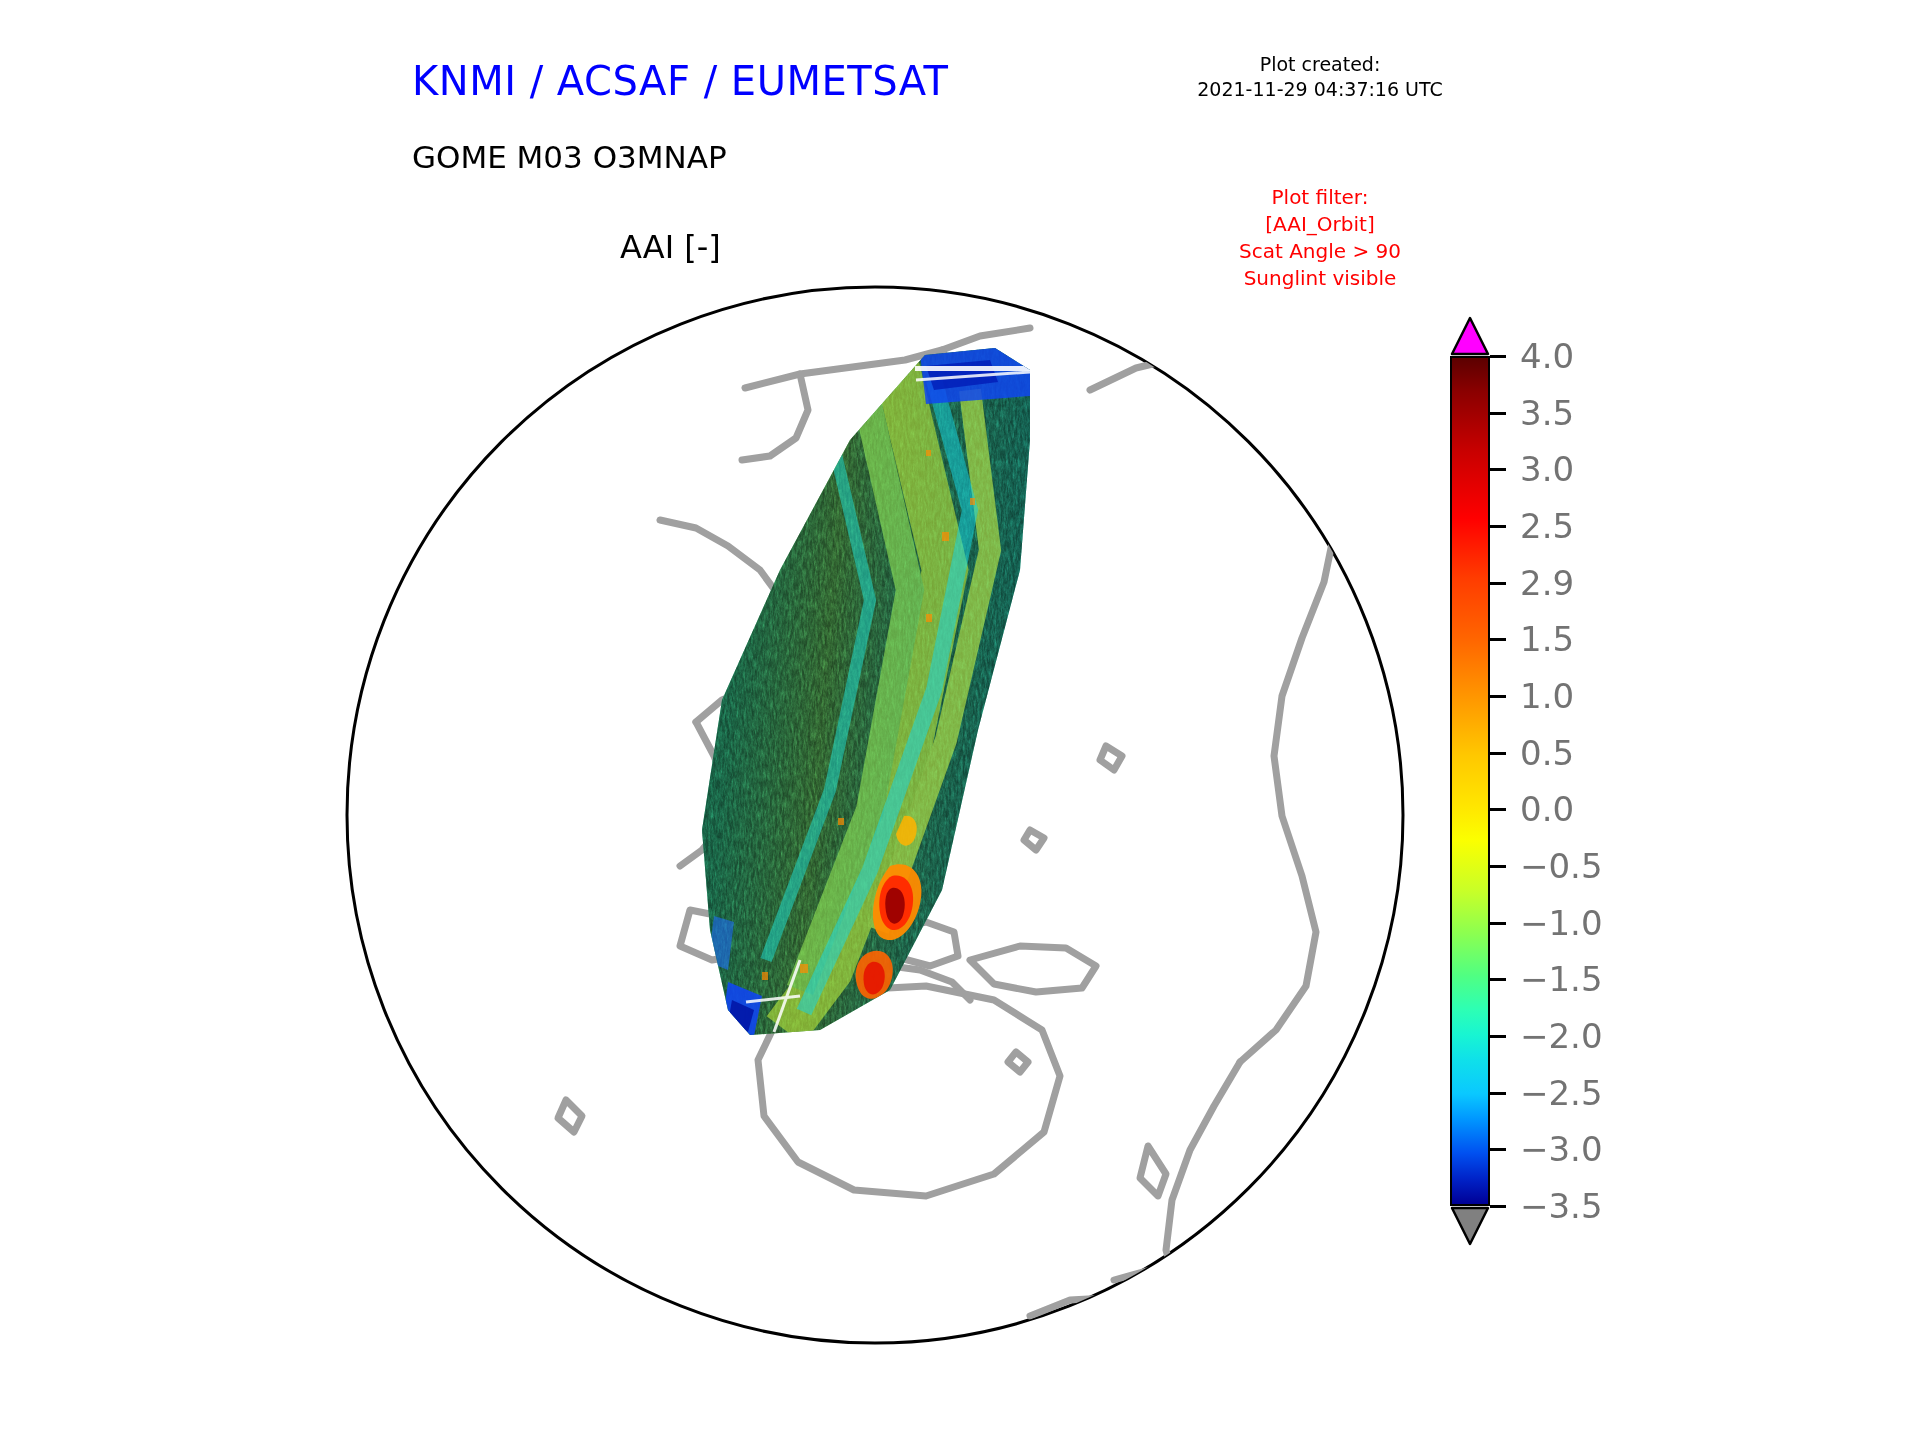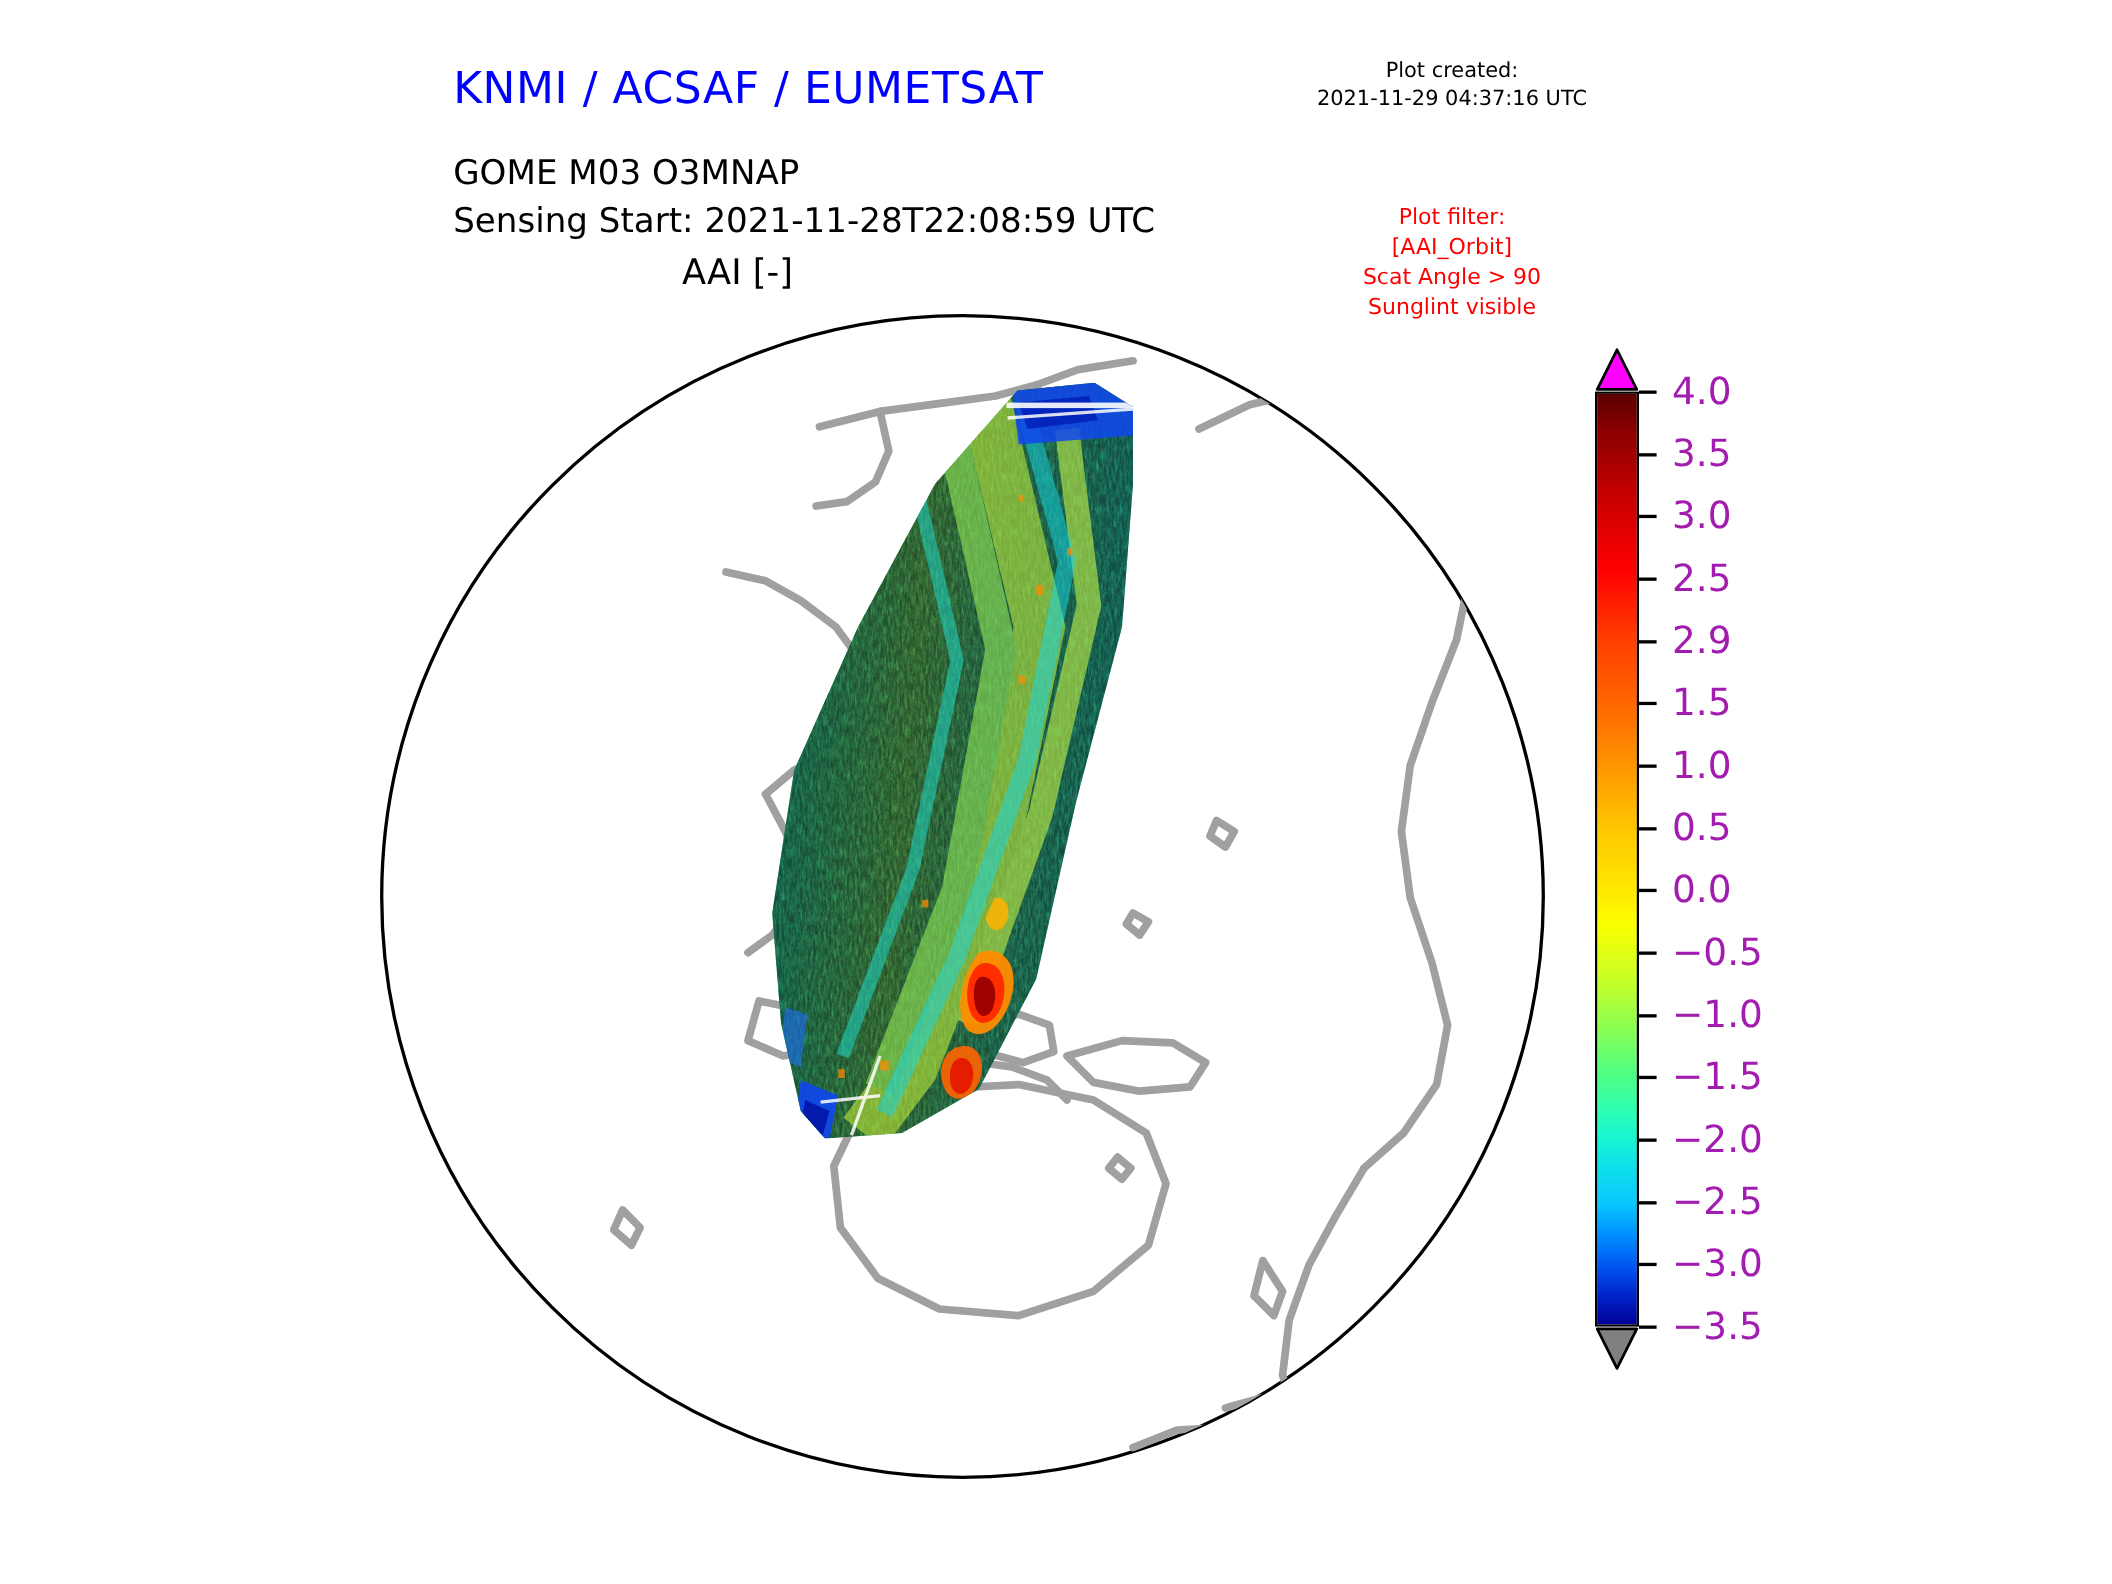--- a/index.html
+++ b/index.html
@@ -52,35 +52,34 @@
               #0050f0 94%,
               #0023c8 97%,
               #000096 100%);}
   .cbar-arrow{position:absolute;left:0;width:40px;height:40px;}
   #cbar-arrow-top{top:0;}
   #cbar-arrow-bot{top:890px;}
   .ticks{position:absolute;left:40px;top:40px;width:230px;height:850px;}
   .tick-row{position:absolute;left:0;height:0;width:230px;}
   .tick-mark{position:absolute;left:0;top:-1px;width:16px;height:3px;background:#000;}
   .tick-label{position:absolute;left:30px;top:-22px;font-size:34px;
-              line-height:44px;color:#a21caf;white-space:nowrap;}
+              line-height:44px;color:#737373;white-space:nowrap;}
 </style>
 </head>
 <body>
 
 <div class="abs" id="org-title">KNMI / ACSAF / EUMETSAT</div>
 
 <div class="abs" id="plot-created">
   <div>Plot created:</div>
   <div>2021-11-29 04:37:16 UTC</div>
 </div>
 
 <div class="abs" id="product-block">
   <div>GOME M03 O3MNAP</div>
-  <div>Sensing Start: 2021-11-28T22:08:59 UTC</div>
 </div>
 
 <div class="abs" id="var-title">AAI [-]</div>
 
 <div class="abs" id="filter-block">
   <div>Plot filter:</div>
   <div>[AAI_Orbit]</div>
   <div>Scat Angle &gt; 90</div>
   <div>Sunglint visible</div>
 </div>

